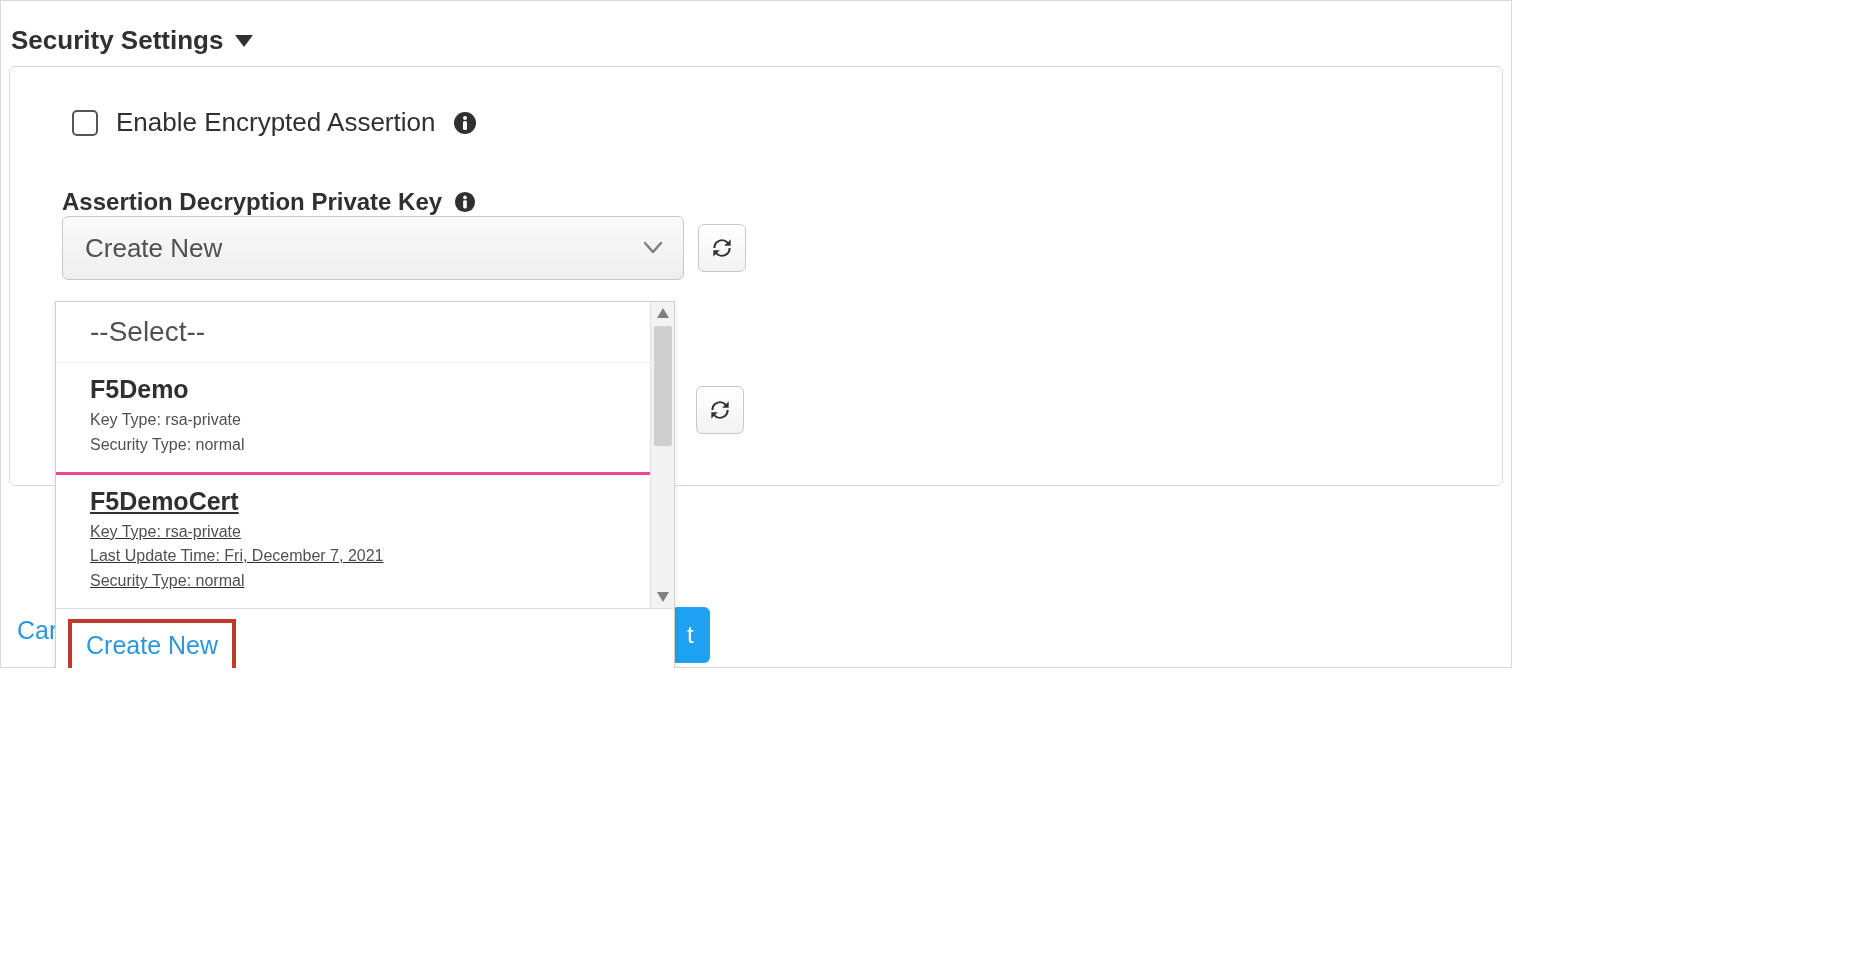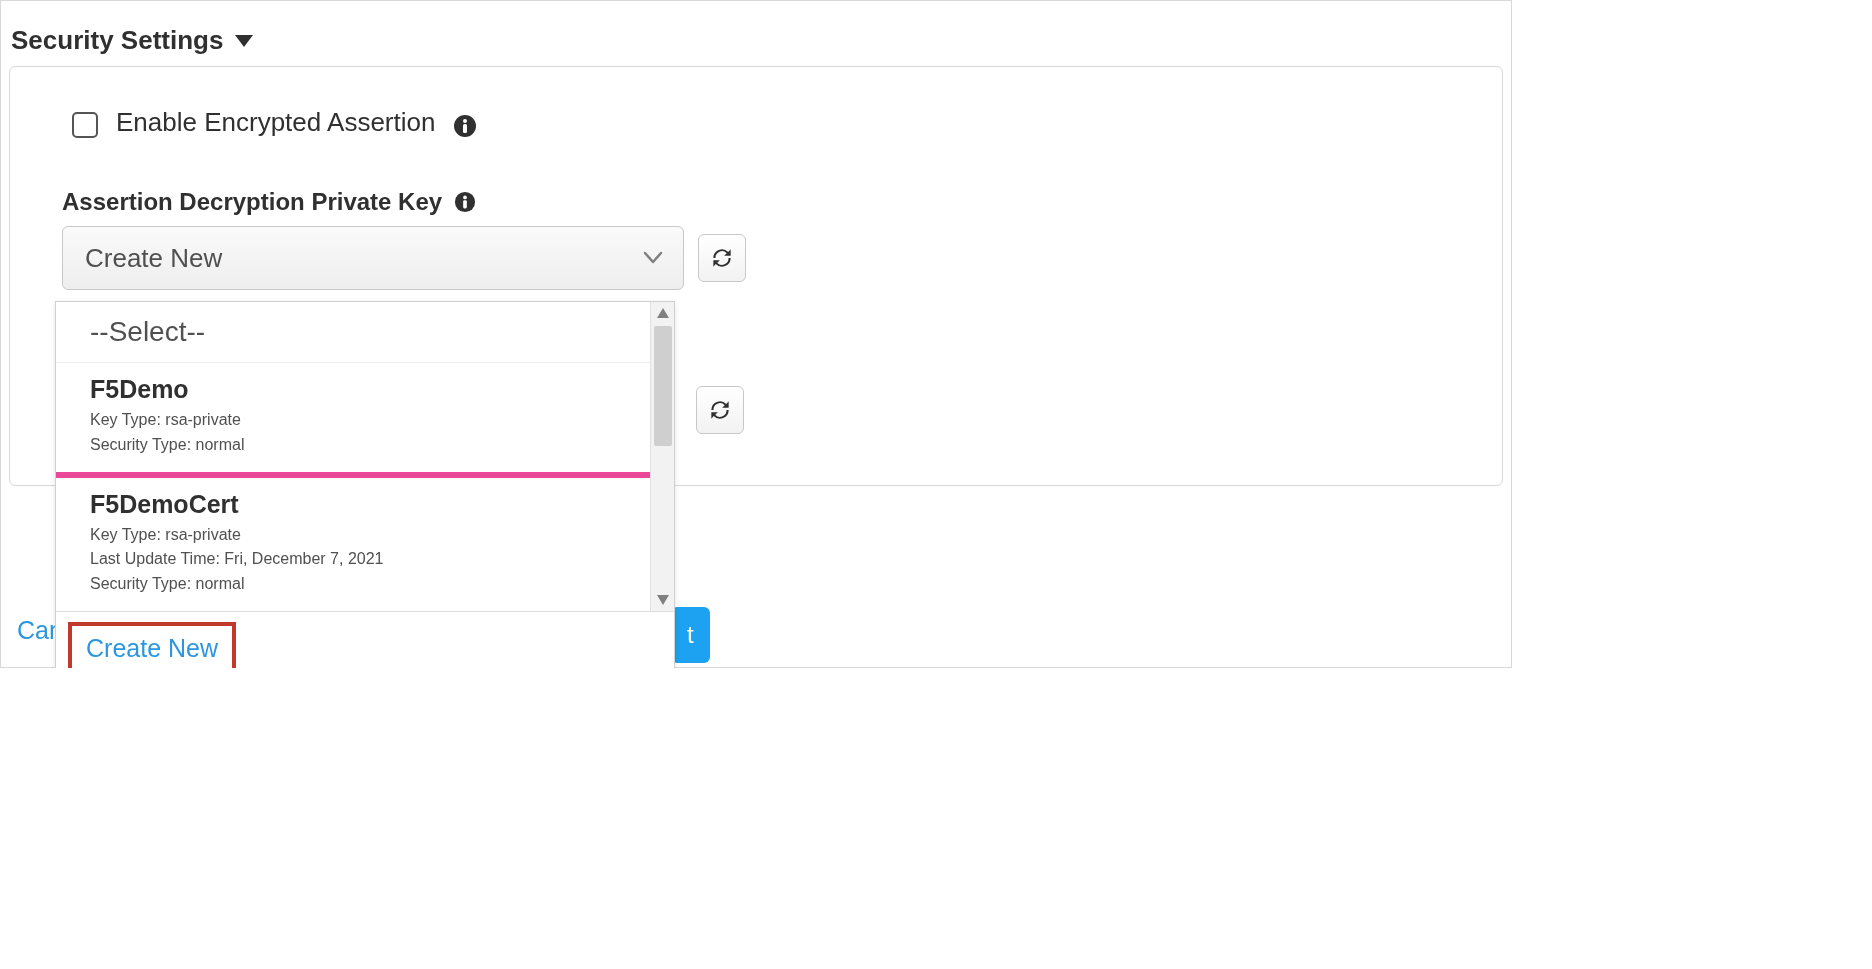--- a/index.html
+++ b/index.html
@@ -35,21 +35,21 @@
     border: 1px solid #d8d8d8;
     border-radius: 6px;
     margin: 0 8px;
     padding: 40px 52px 50px 52px;
     min-height: 420px;
     position:relative;
     background:#fff;
   }
   .checkbox-row {
     display:flex;
-    align-items:flex-end;
+    align-items:center;
     gap: 18px;
     margin-bottom: 50px;
     font-size: 26px;
     color:#303030;
   }
   .checkbox {
     width: 26px; height: 26px;
     border: 2px solid #555;
     border-radius: 5px;
     background:#fff;
@@ -65,21 +65,20 @@
     justify-content:center;
   }
   .info-icon svg { display:block; }
   .field-label {
     font-weight: bold;
     font-size: 24px;
     color:#303030;
     display:flex;
     align-items:center;
     gap:12px;
-    margin-bottom:10px;
   }
   .select-row {
     display:flex;
     align-items:center;
     gap: 14px;
   }
   .select-box {
     width: 622px;
     height: 64px;
     border: 1px solid #c8c8c8;
@@ -124,23 +123,23 @@
     position:relative;
   }
   .dropdown-item-plain {
     padding: 14px 34px;
     border-bottom: 1px solid #eee;
     font-size: 28px;
     color:#505050;
   }
   .dropdown-item {
     padding: 12px 34px 14px 34px;
-    border-bottom: 6px solid #ec4899;
-  }
-  .dropdown-item:last-child { border-bottom:none; }
+    border-bottom: 3px solid #ec4899;
+  }
+  .dropdown-item:last-child { border-bottom:none;text-decoration:underline; }
   .dd-title {
     font-weight:bold;
     font-size: 25px;
     color:#303030;
     margin-bottom:4px;
   }
   .dd-meta {
     font-size: 16px;
     color:#505050;
     line-height: 1.55;

